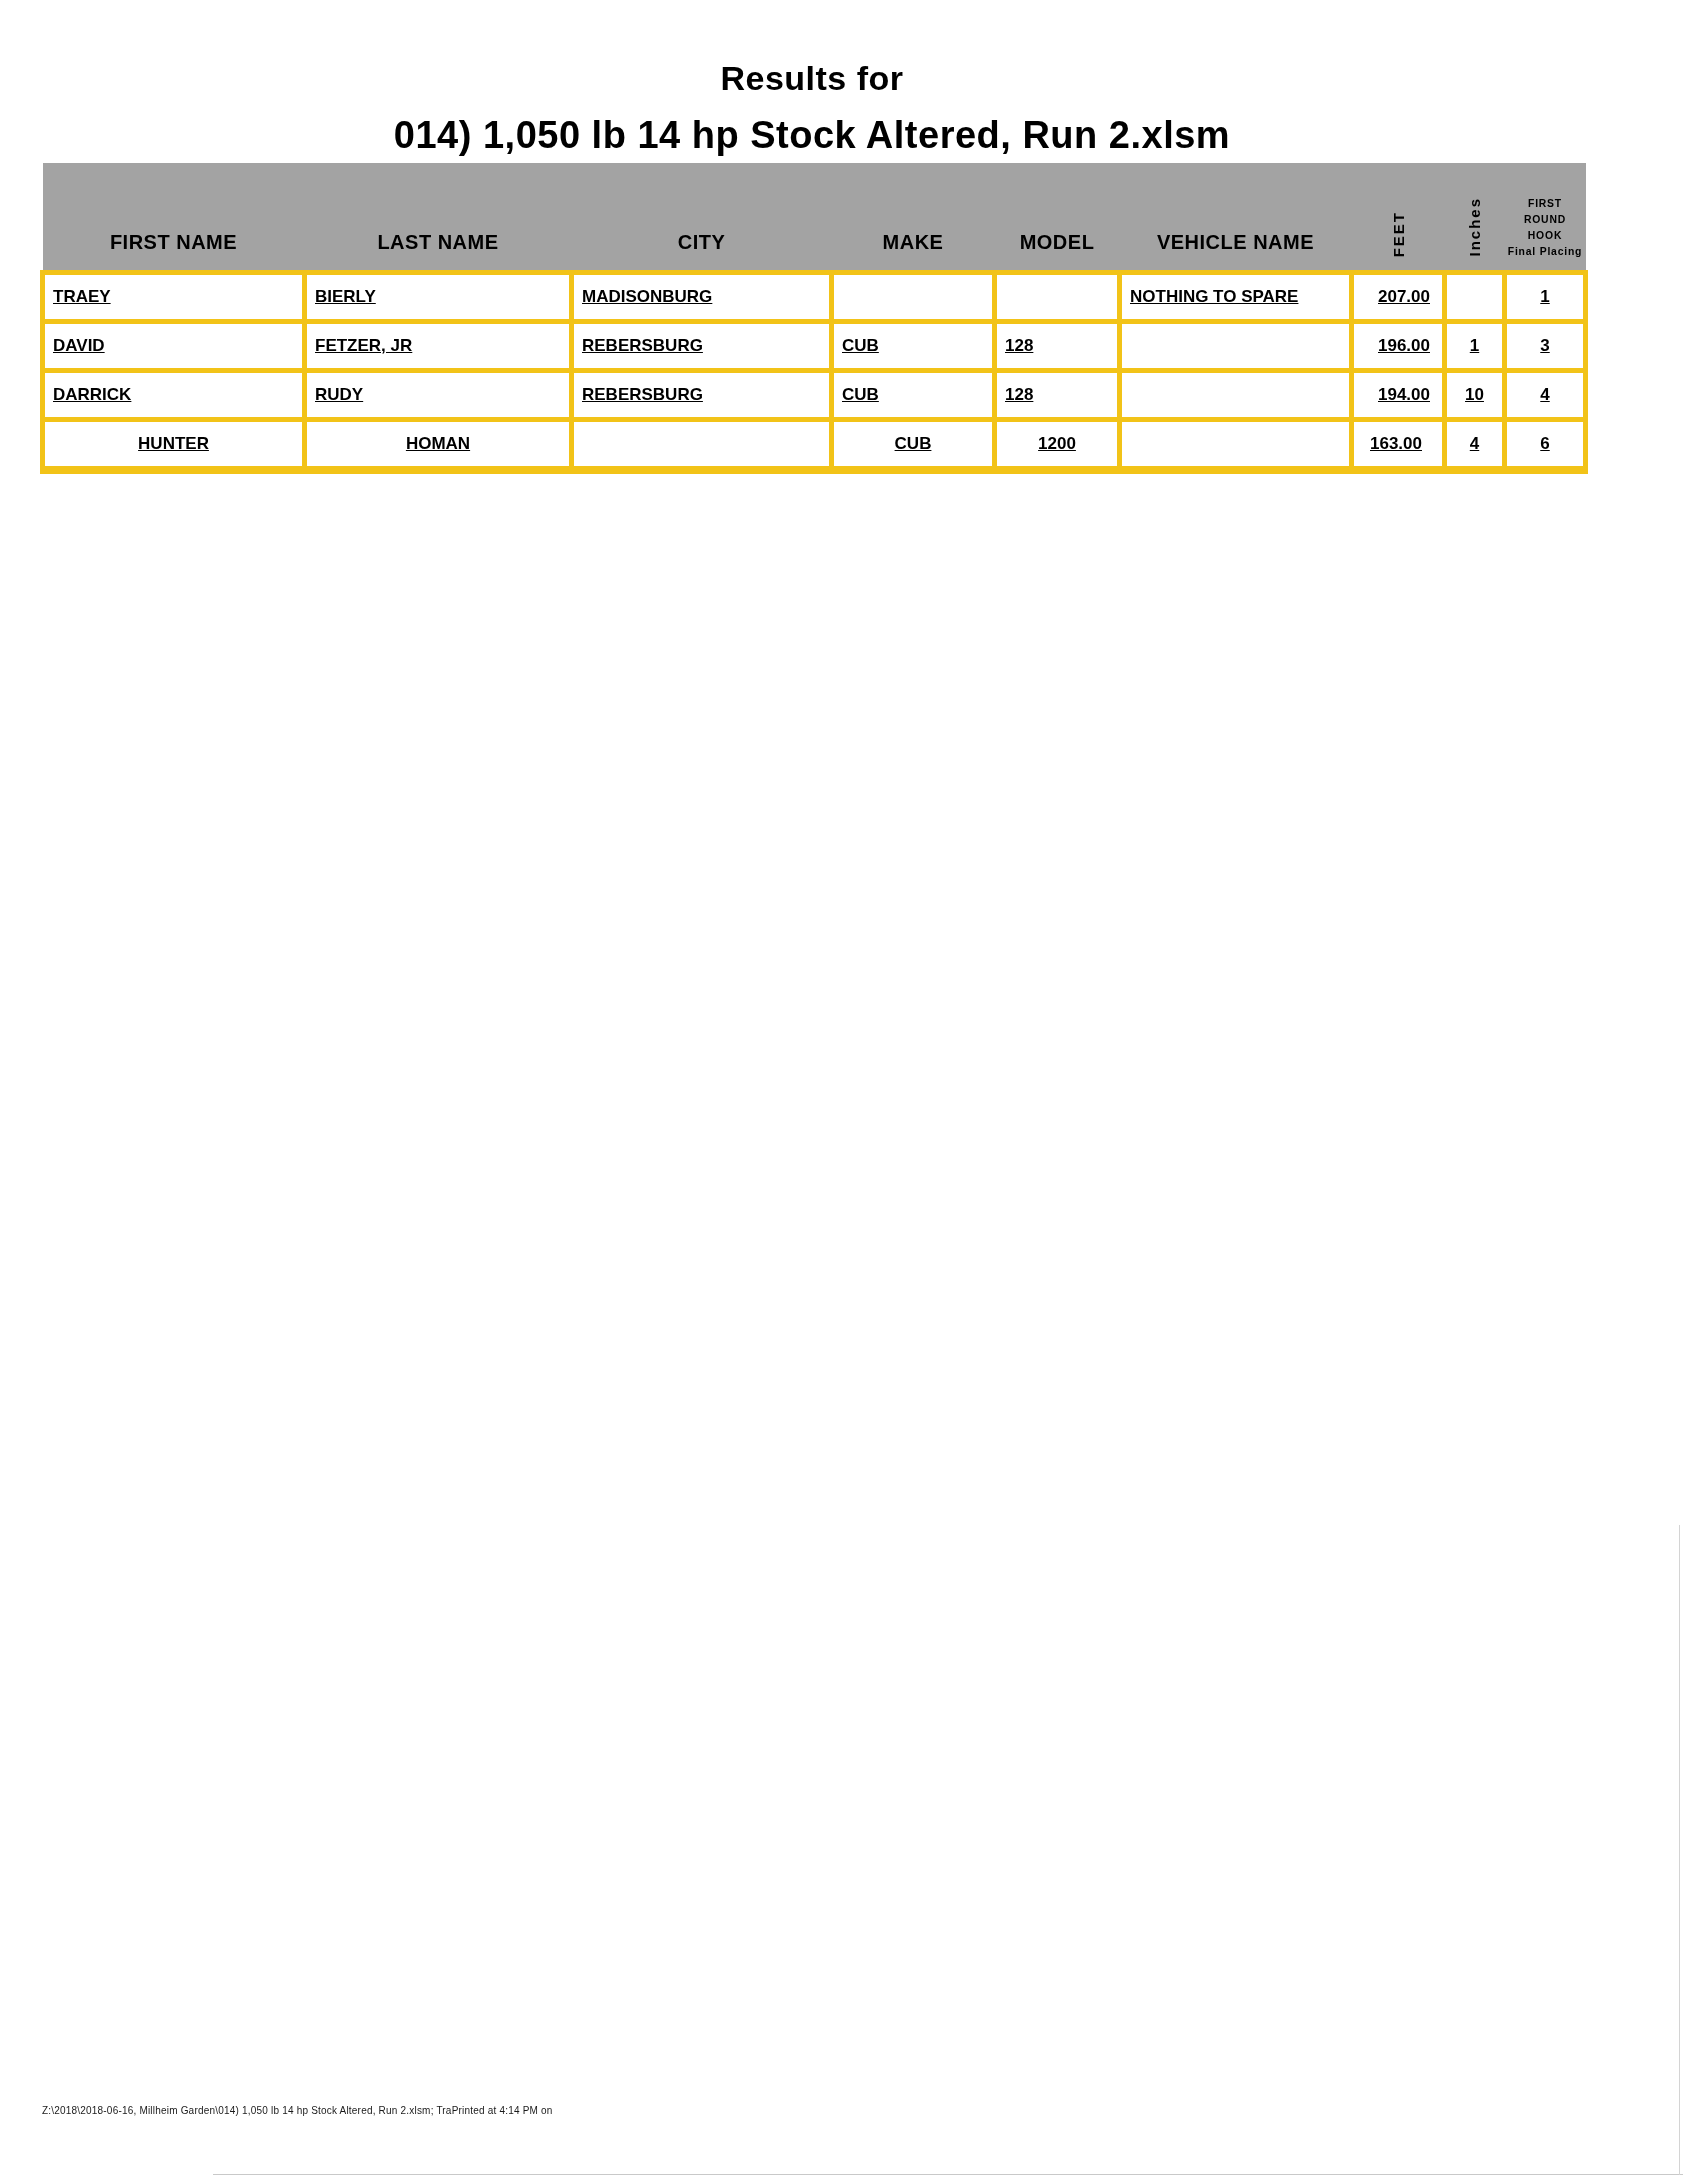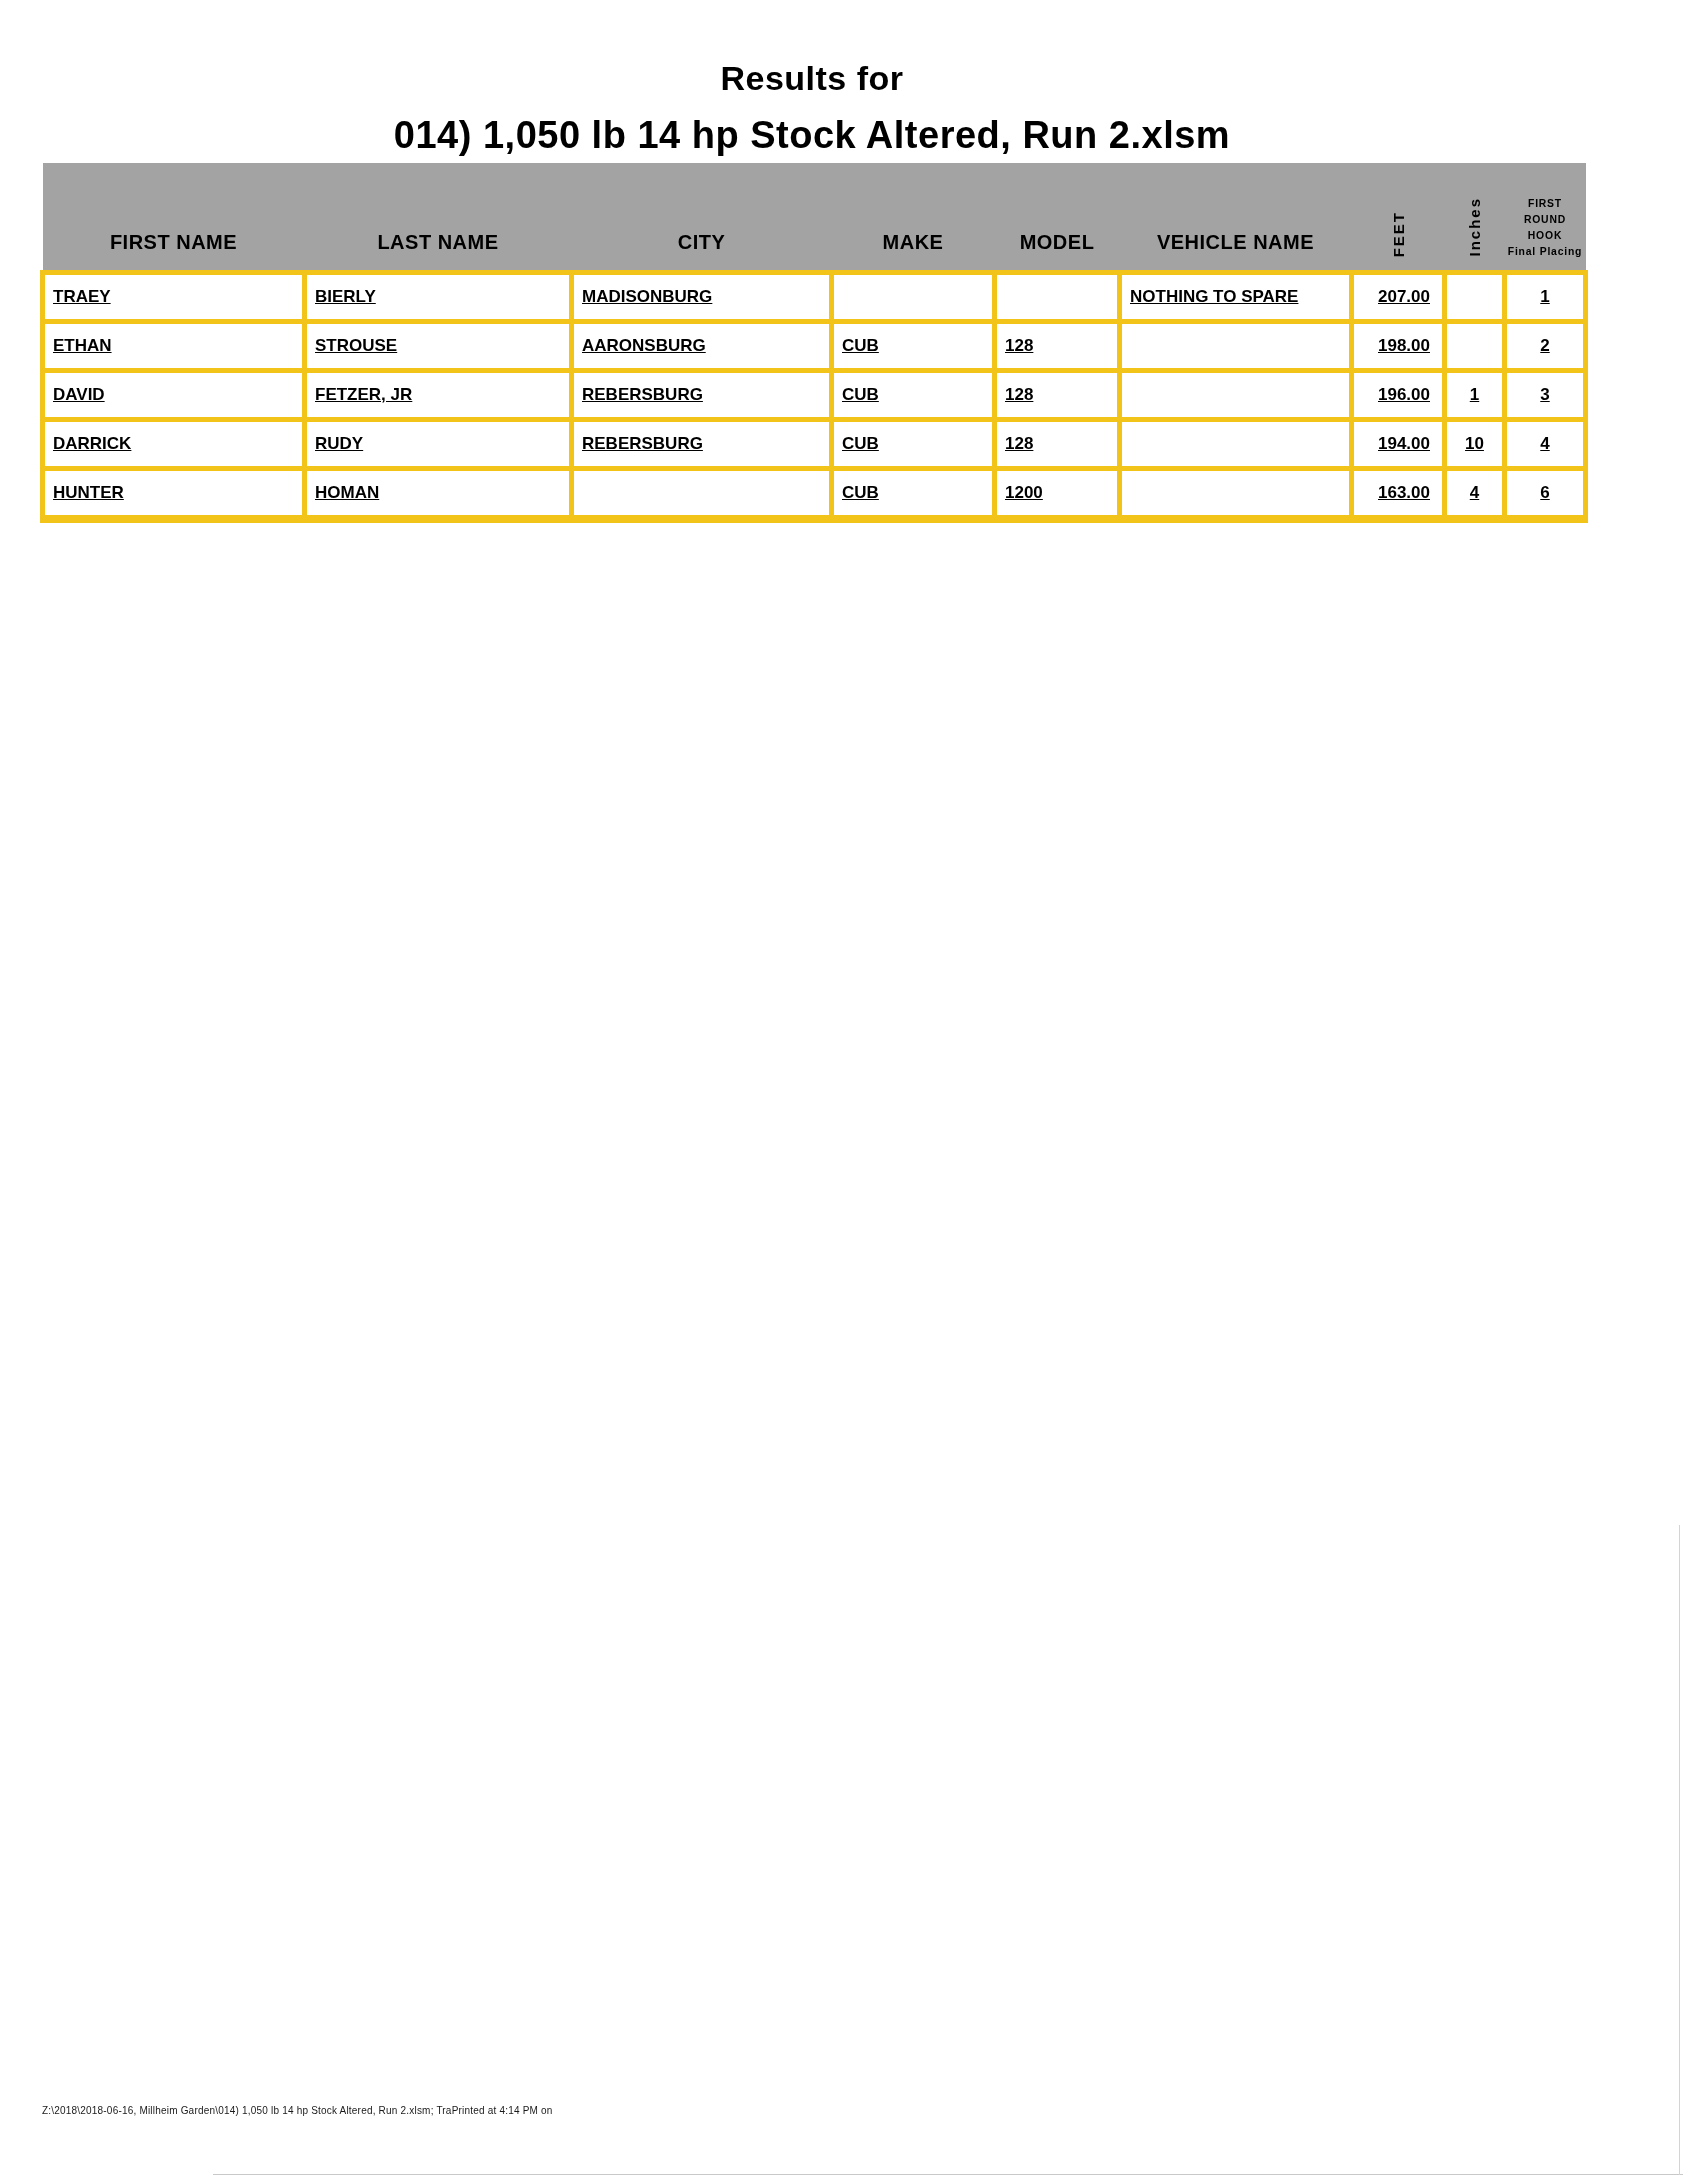--- a/index.html
+++ b/index.html
@@ -78,20 +78,21 @@
     font-size: 17px;
     font-weight: bold;
     vertical-align: middle;
     overflow: hidden;
     white-space: nowrap;
     background: #ffffff;
     text-decoration: underline;
   }
   tbody tr:last-child td {
     border-bottom-width: 8px;
+    text-align: center;
   }
   tbody td.align-left   { text-align: left; }
   tbody td.align-center { text-align: center; padding: 0 2px; }
   tbody td.align-right  { text-align: right; padding-right: 12px; }
   .footer {
     position: absolute;
     left: 42px;
     right: 38px;
     top: 2105px;
     display: flex;
@@ -162,31 +163,20 @@
             <td class="align-left">BIERLY</td>
             <td class="align-left">MADISONBURG</td>
             <td class="align-left"></td>
             <td class="align-left"></td>
             <td class="align-left">NOTHING TO SPARE</td>
             <td class="align-right">207.00</td>
             <td class="align-center"></td>
             <td class="align-center">1</td>
           </tr>
           <tr>
-            <td class="align-left">ETHAN</td>
-            <td class="align-left">STROUSE</td>
-            <td class="align-left">AARONSBURG</td>
-            <td class="align-left">CUB</td>
-            <td class="align-left">128</td>
-            <td class="align-left"></td>
-            <td class="align-right">198.00</td>
-            <td class="align-center"></td>
-            <td class="align-center">2</td>
-          </tr>
-          <tr>
             <td class="align-left">DAVID</td>
             <td class="align-left">FETZER, JR</td>
             <td class="align-left">REBERSBURG</td>
             <td class="align-left">CUB</td>
             <td class="align-left">128</td>
             <td class="align-left"></td>
             <td class="align-right">196.00</td>
             <td class="align-center">1</td>
             <td class="align-center">3</td>
           </tr>

